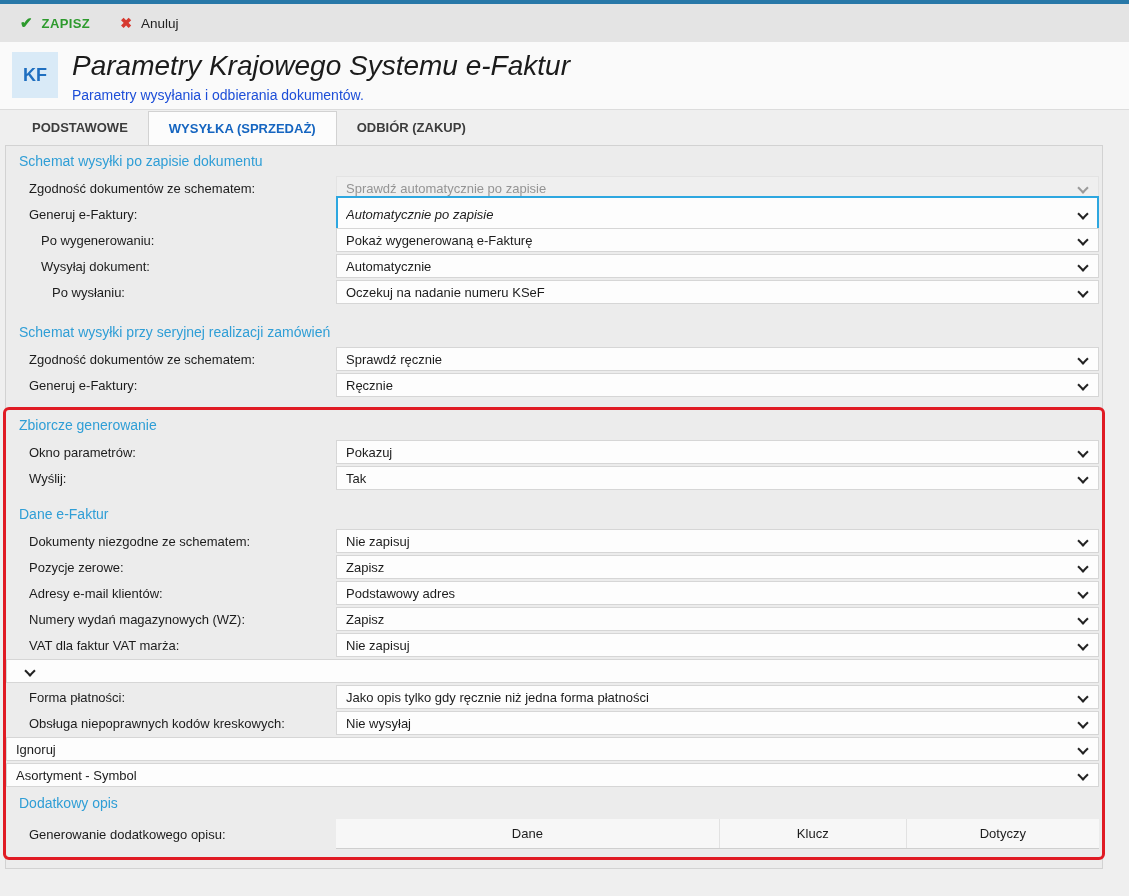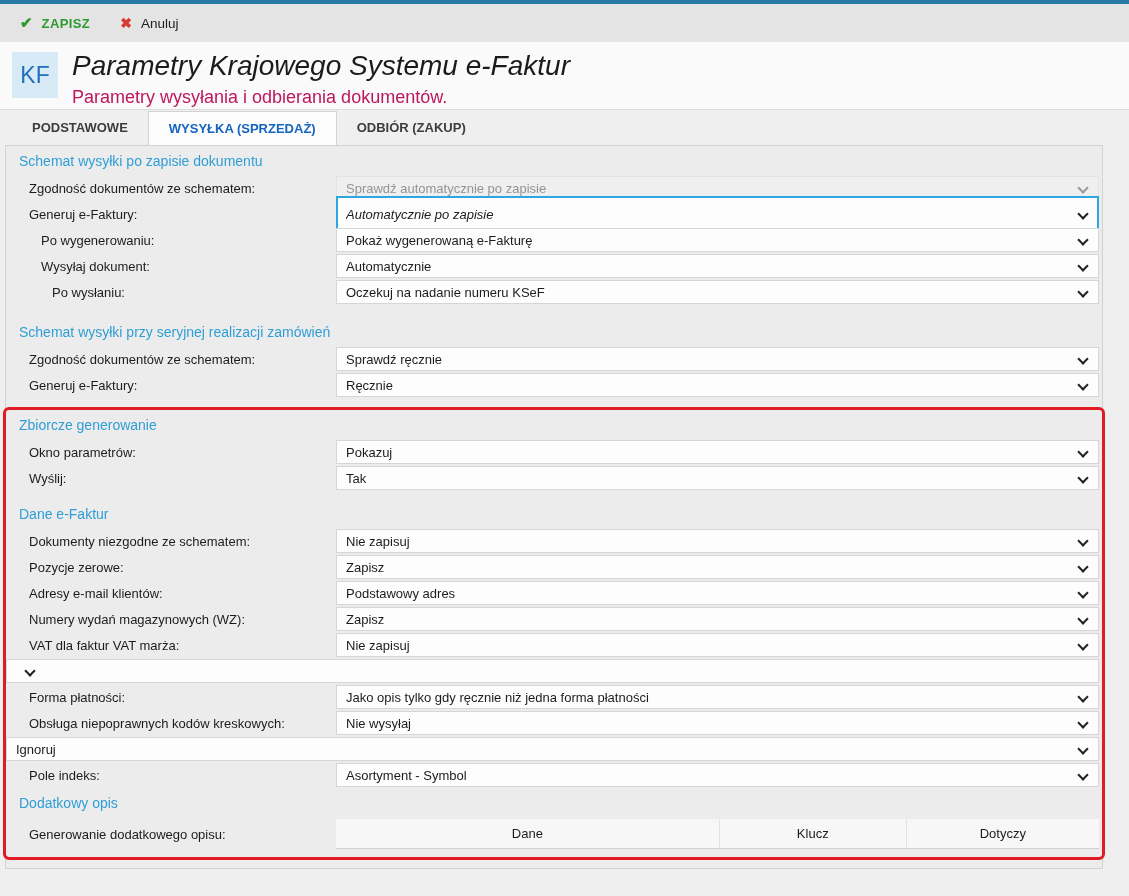--- a/index.html
+++ b/index.html
@@ -24,24 +24,24 @@
   .icon.cross { color:var(--cancel-red,#d6392f); font-size:14px; font-weight:bold; }
   .tb-label { font-size:13px; }
   .save-label { color:var(--save-green,#2d9a2d); font-weight:bold; letter-spacing:.4px; }
   .cancel-label { color:#222; font-size:13.5px; }
 
   
   .header { position:absolute; top:42px; left:0; width:100%; height:68px;
     background:#fafafa; border-bottom:1px solid #dcdcdc; }
   .kf-icon { position:absolute; left:12px; top:10px; width:46px; height:46px;
     background:var(--kf-icon-bg,#d9eaf7); color:var(--kf-icon-text,#1f6fc0);
-    font-size:23px; font-weight:normal; display:flex; align-items:center; justify-content:center; }
+    font-size:18px; font-weight:bold; display:flex; align-items:center; justify-content:center; }
   .titles { position:absolute; left:72px; top:8px; }
   .title { font-size:28px; color:#1b1b1b;font-style:italic; }
-  .subtitle { font-size:18px; color:#be185d; margin-top:5px; }
+  .subtitle { font-size:14px; color:#1d4ed8; margin-top:5px; }
 
   
   .tabbar { position:absolute; top:111px; left:12px; height:34px; display:flex; z-index:3; }
   .tab { height:34px; line-height:34px; padding:0 20px; font-size:13px; font-weight:600;
     color:#3d3d3d; cursor:pointer; white-space:nowrap; }
   .tab.active { background:#fcfcfc; color:var(--tab-active-blue,#1565c0); font-weight:bold;
     border:1px solid #d2d2d2; border-bottom:none; }
 
   
   .panel { position:absolute; top:145px; left:5px; width:1098px; height:724px;
@@ -240,21 +240,20 @@
         <span class="chev"></span>
       </div>
     </div>
     <div class="row">
       <div class="dd">
         <span class="dd-val">Ignoruj</span>
         <span class="chev"></span>
       </div>
     </div>
     <div class="row">
-      <div class="flabel">Pole indeks:</div>
       <div class="dd">
         <span class="dd-val">Asortyment - Symbol</span>
         <span class="chev"></span>
       </div>
     </div>
 
     <div class="section-title">Dodatkowy opis</div>
     <div class="trow">
       <div class="flabel">Generowanie dodatkowego opisu:</div>
       <div class="thead">

